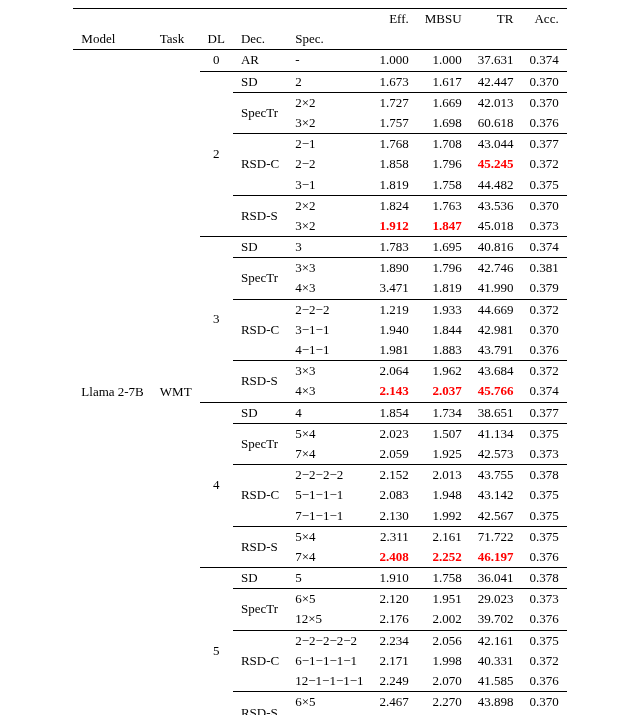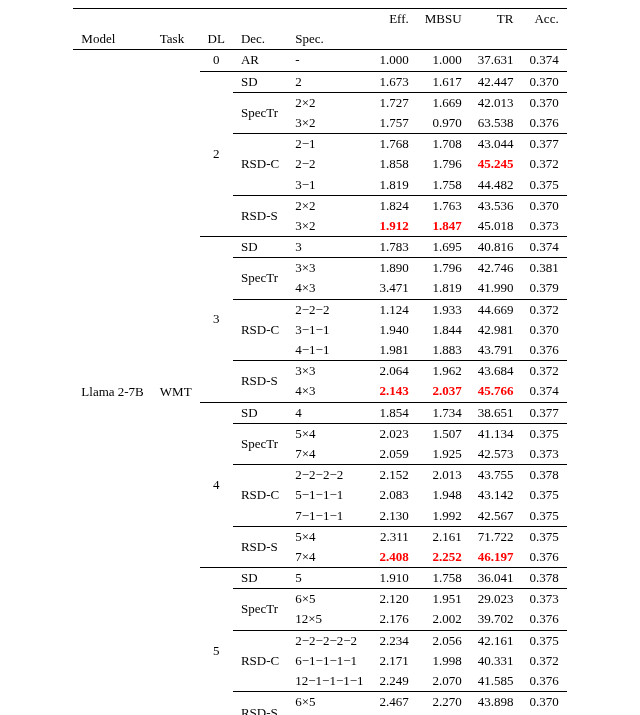--- a/index.html
+++ b/index.html
@@ -84,22 +84,22 @@
         <td rowspan="2" class="prule">SpecTr</td>
         <td class="prule"><span>2×2</span></td>
         <td class="num prule"><span>1.727</span></td>
         <td class="num prule"><span>1.669</span></td>
         <td class="num prule"><span>42.013</span></td>
         <td class="num prule"><span>0.370</span></td>
       </tr>
       <tr>
         <td><span>3×2</span></td>
         <td class="num"><span>1.757</span></td>
-        <td class="num"><span>0.970</span></td>
-        <td class="num"><span>63.538</span></td>
+        <td class="num"><span>1.698</span></td>
+        <td class="num"><span>60.618</span></td>
         <td class="num"><span>0.376</span></td>
       </tr>
       <tr>
         <td rowspan="3" class="prule">RSD-C</td>
         <td class="prule"><span>2−1</span></td>
         <td class="num prule"><span>1.768</span></td>
         <td class="num prule"><span>1.708</span></td>
         <td class="num prule"><span>43.044</span></td>
         <td class="num prule"><span>0.377</span></td>
       </tr>
@@ -152,21 +152,21 @@
       <tr>
         <td><span>4×3</span></td>
         <td class="num"><span>3.471</span></td>
         <td class="num"><span>1.819</span></td>
         <td class="num"><span>41.990</span></td>
         <td class="num"><span>0.379</span></td>
       </tr>
       <tr>
         <td rowspan="3" class="prule">RSD-C</td>
         <td class="prule"><span>2−2−2</span></td>
-        <td class="num prule"><span>1.124</span></td>
+        <td class="num prule"><span>1.219</span></td>
         <td class="num prule"><span>1.933</span></td>
         <td class="num prule"><span>44.669</span></td>
         <td class="num prule"><span>0.372</span></td>
       </tr>
       <tr>
         <td><span>3−1−1</span></td>
         <td class="num"><span>1.940</span></td>
         <td class="num"><span>1.844</span></td>
         <td class="num"><span>42.981</span></td>
         <td class="num"><span>0.370</span></td>

